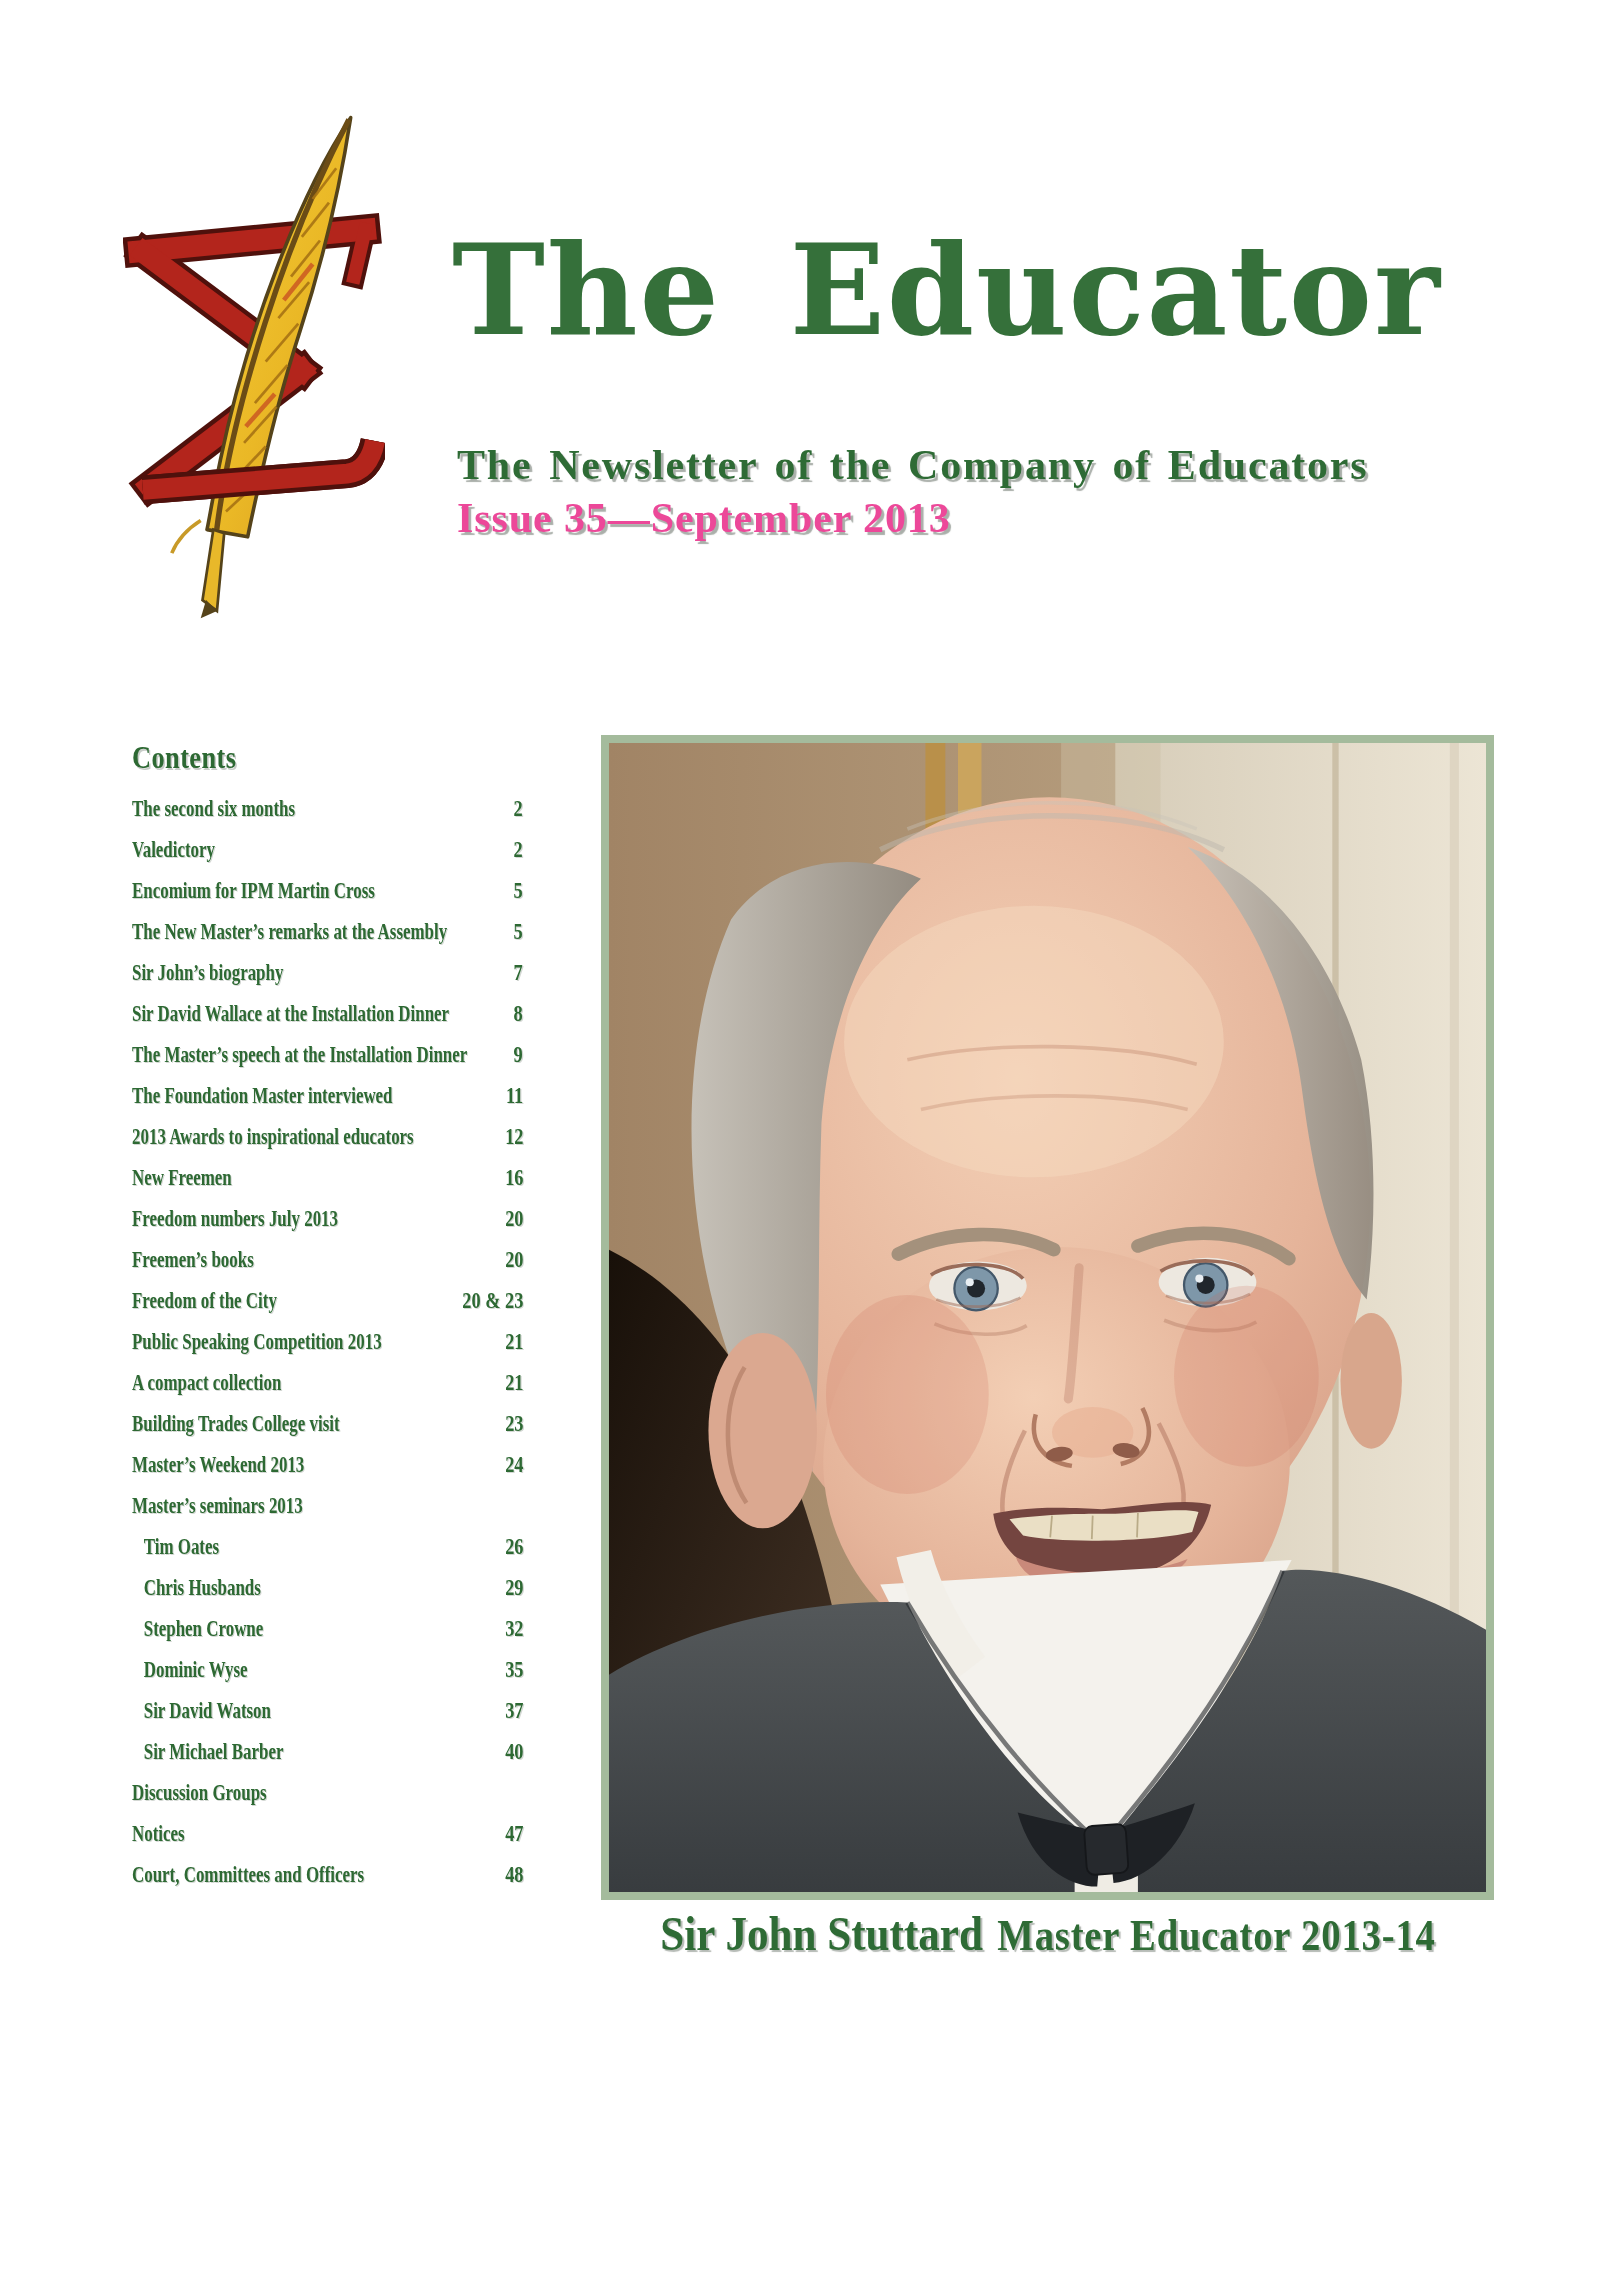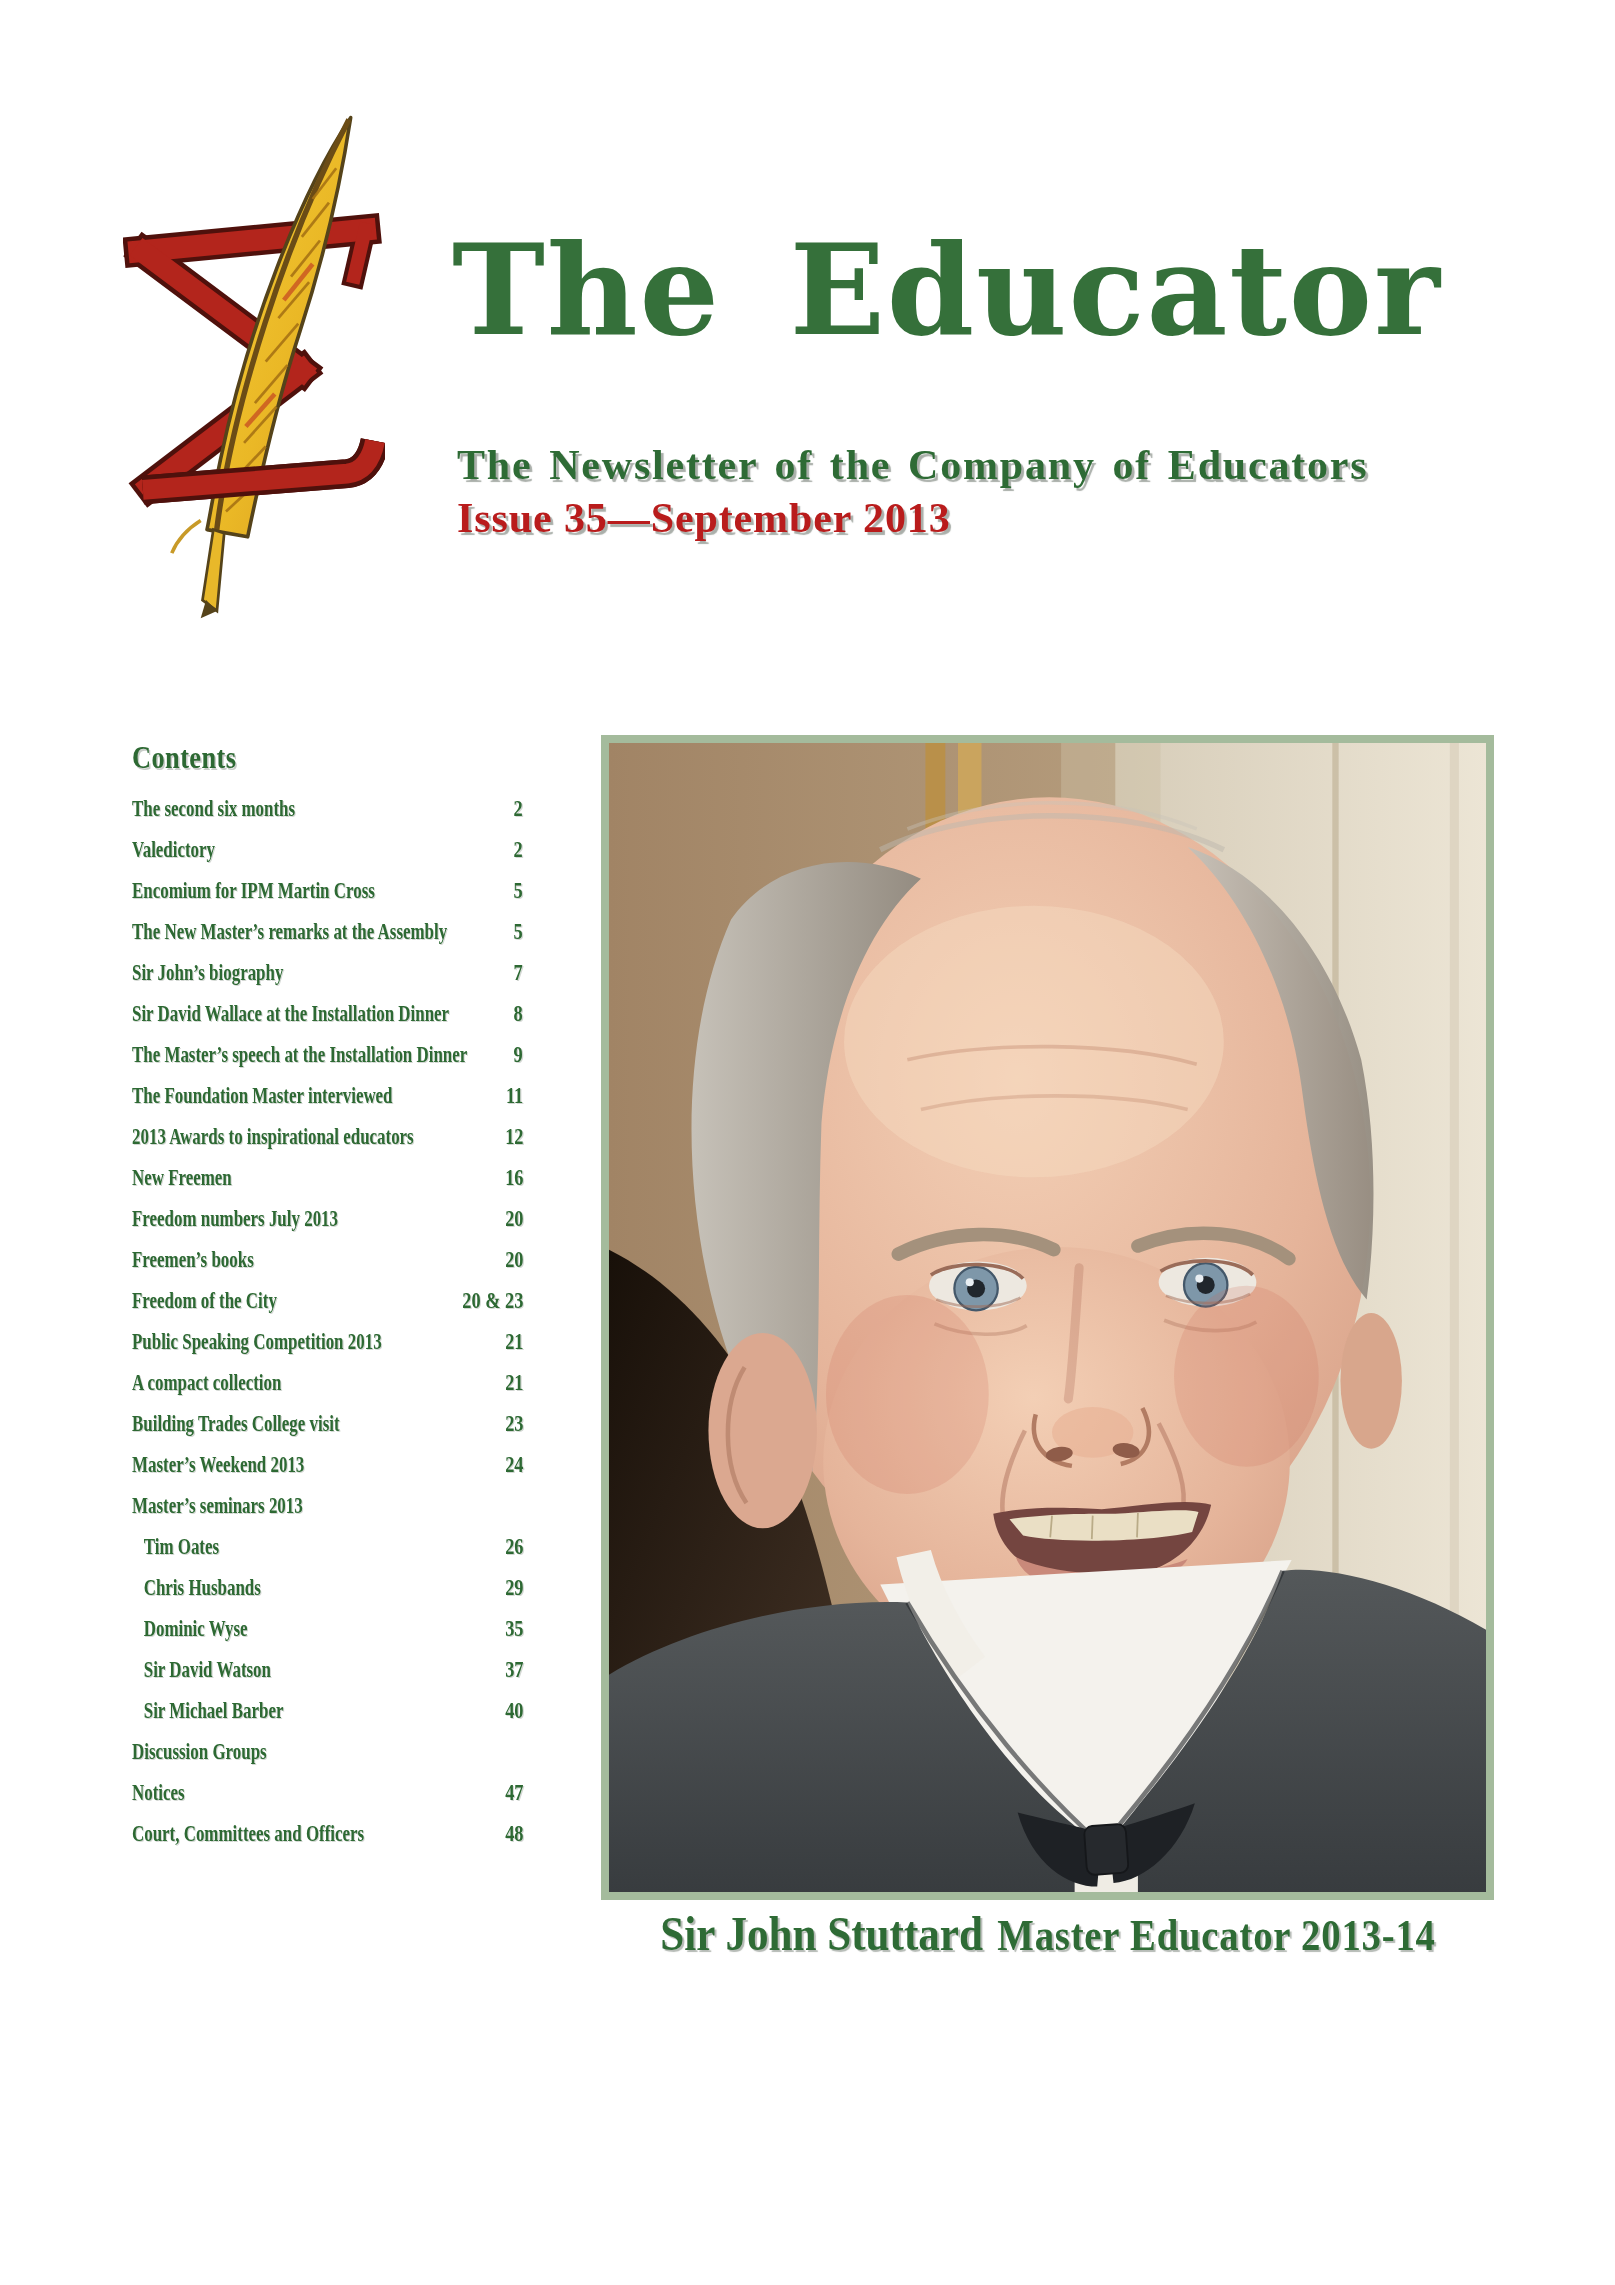--- a/index.html
+++ b/index.html
@@ -9,21 +9,21 @@
   
   .logo{position:absolute;left:123px;top:105px;width:262px;height:517px;}
   .masthead-title{position:absolute;left:452px;top:228px;
     font-family:"DejaVu Serif",serif;font-weight:bold;font-size:125px;line-height:1;
     color:#35703a;letter-spacing:1.8px;word-spacing:23.5px;white-space:nowrap;}
   .masthead-sub{position:absolute;left:457px;top:404px;
     font-weight:bold;font-size:42px;line-height:1.1;color:#2e6b35;
     letter-spacing:1.8px;word-spacing:4.5px;white-space:nowrap;
     text-shadow:2.7px 2.7px 0.9px rgba(100,110,100,.55);margin-top:38px;}
   .masthead-issue{position:absolute;left:457px;top:495px;
-    font-weight:bold;font-size:42px;line-height:1.1;color:#b91c1c;
+    font-weight:bold;font-size:42px;line-height:1.1;color:#ec4899;
     letter-spacing:0.9px;white-space:nowrap;
     text-shadow:2.7px 2.7px 0.9px rgba(100,110,100,.55);}
 
   
   .toc{position:absolute;left:132px;top:742px;width:391px;}
   .toc-heading{font-weight:bold;font-size:31px;line-height:1;color:#2d6933;
     transform:scaleX(.85);transform-origin:0 50%;letter-spacing:0.5px;white-space:nowrap;
     text-shadow:1.8px 1.8px 0 rgba(120,130,120,.4);}
   .toc-list{margin-top:14.5px;}
   .toc-row{display:flex;align-items:baseline;height:41px;
@@ -197,20 +197,24 @@
         </div>
         <div class="toc-row indent">
           <span class="toc-label">Tim Oates</span>
           <span class="toc-page">26</span>
         </div>
         <div class="toc-row indent">
           <span class="toc-label">Chris Husbands</span>
           <span class="toc-page">29</span>
         </div>
         <div class="toc-row indent">
+          <span class="toc-label">Stephen Crowne</span>
+          <span class="toc-page">32</span>
+        </div>
+        <div class="toc-row indent">
           <span class="toc-label">Dominic Wyse</span>
           <span class="toc-page">35</span>
         </div>
         <div class="toc-row indent">
           <span class="toc-label">Sir David Watson</span>
           <span class="toc-page">37</span>
         </div>
         <div class="toc-row indent">
           <span class="toc-label">Sir Michael Barber</span>
           <span class="toc-page">40</span>

